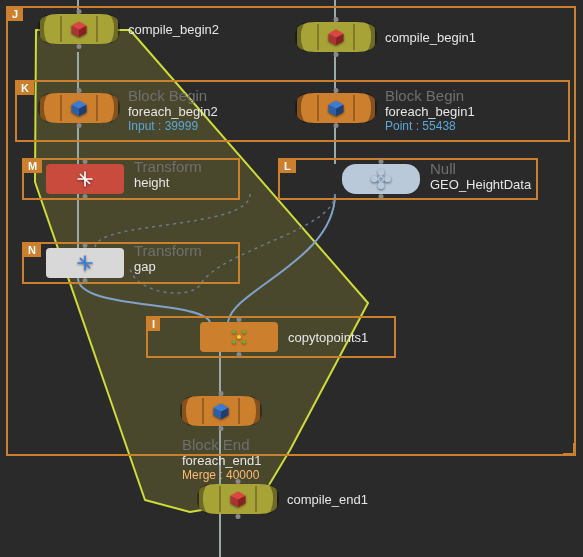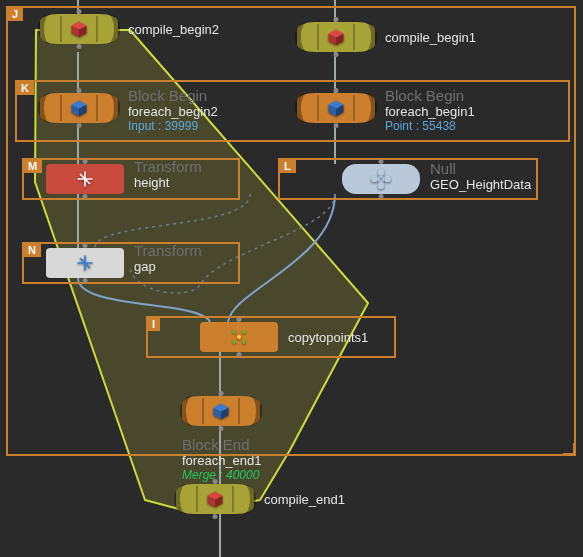--- a/index.html
+++ b/index.html
@@ -219,25 +219,25 @@
         <span class="dot bot"></span>
       <svg class="glyph" viewBox="0 0 24 24">
           <polygon points="12,3 21,8 12,13 3,8" fill="#3a7bd5"></polygon>
           <polygon points="3,8 12,13 12,22 3,17" fill="#2d5fa6"></polygon>
           <polygon points="21,8 12,13 12,22 21,17" fill="#1e3f70"></polygon>
         </svg>
     </div>
     <div>
       <div class="node-type">Block End</div>
       <div class="node-label">foreach_end1</div>
-      <div class="node-sub" style="color:#22c55e;font-style:italic;">Merge : 40000</div>
-    </div>
-  </div>
-
-  <div class="node" style="left:176px; top:484px;">
+      <div class="node-sub" style="color:#fdba74;">Merge : 40000</div>
+    </div>
+  </div>
+
+  <div class="node" style="left:199px; top:484px;">
     <div class="node-icon olive paren">
       <span class="stripe"></span>
         <span class="dot top"></span>
         <span class="dot bot"></span>
       <svg class="glyph" viewBox="0 0 24 24">
           <polygon points="12,3 21,8 12,13 3,8" fill="#d44"></polygon>
           <polygon points="3,8 12,13 12,22 3,17" fill="#a33"></polygon>
           <polygon points="21,8 12,13 12,22 21,17" fill="#822"></polygon>
         </svg>
     </div>

